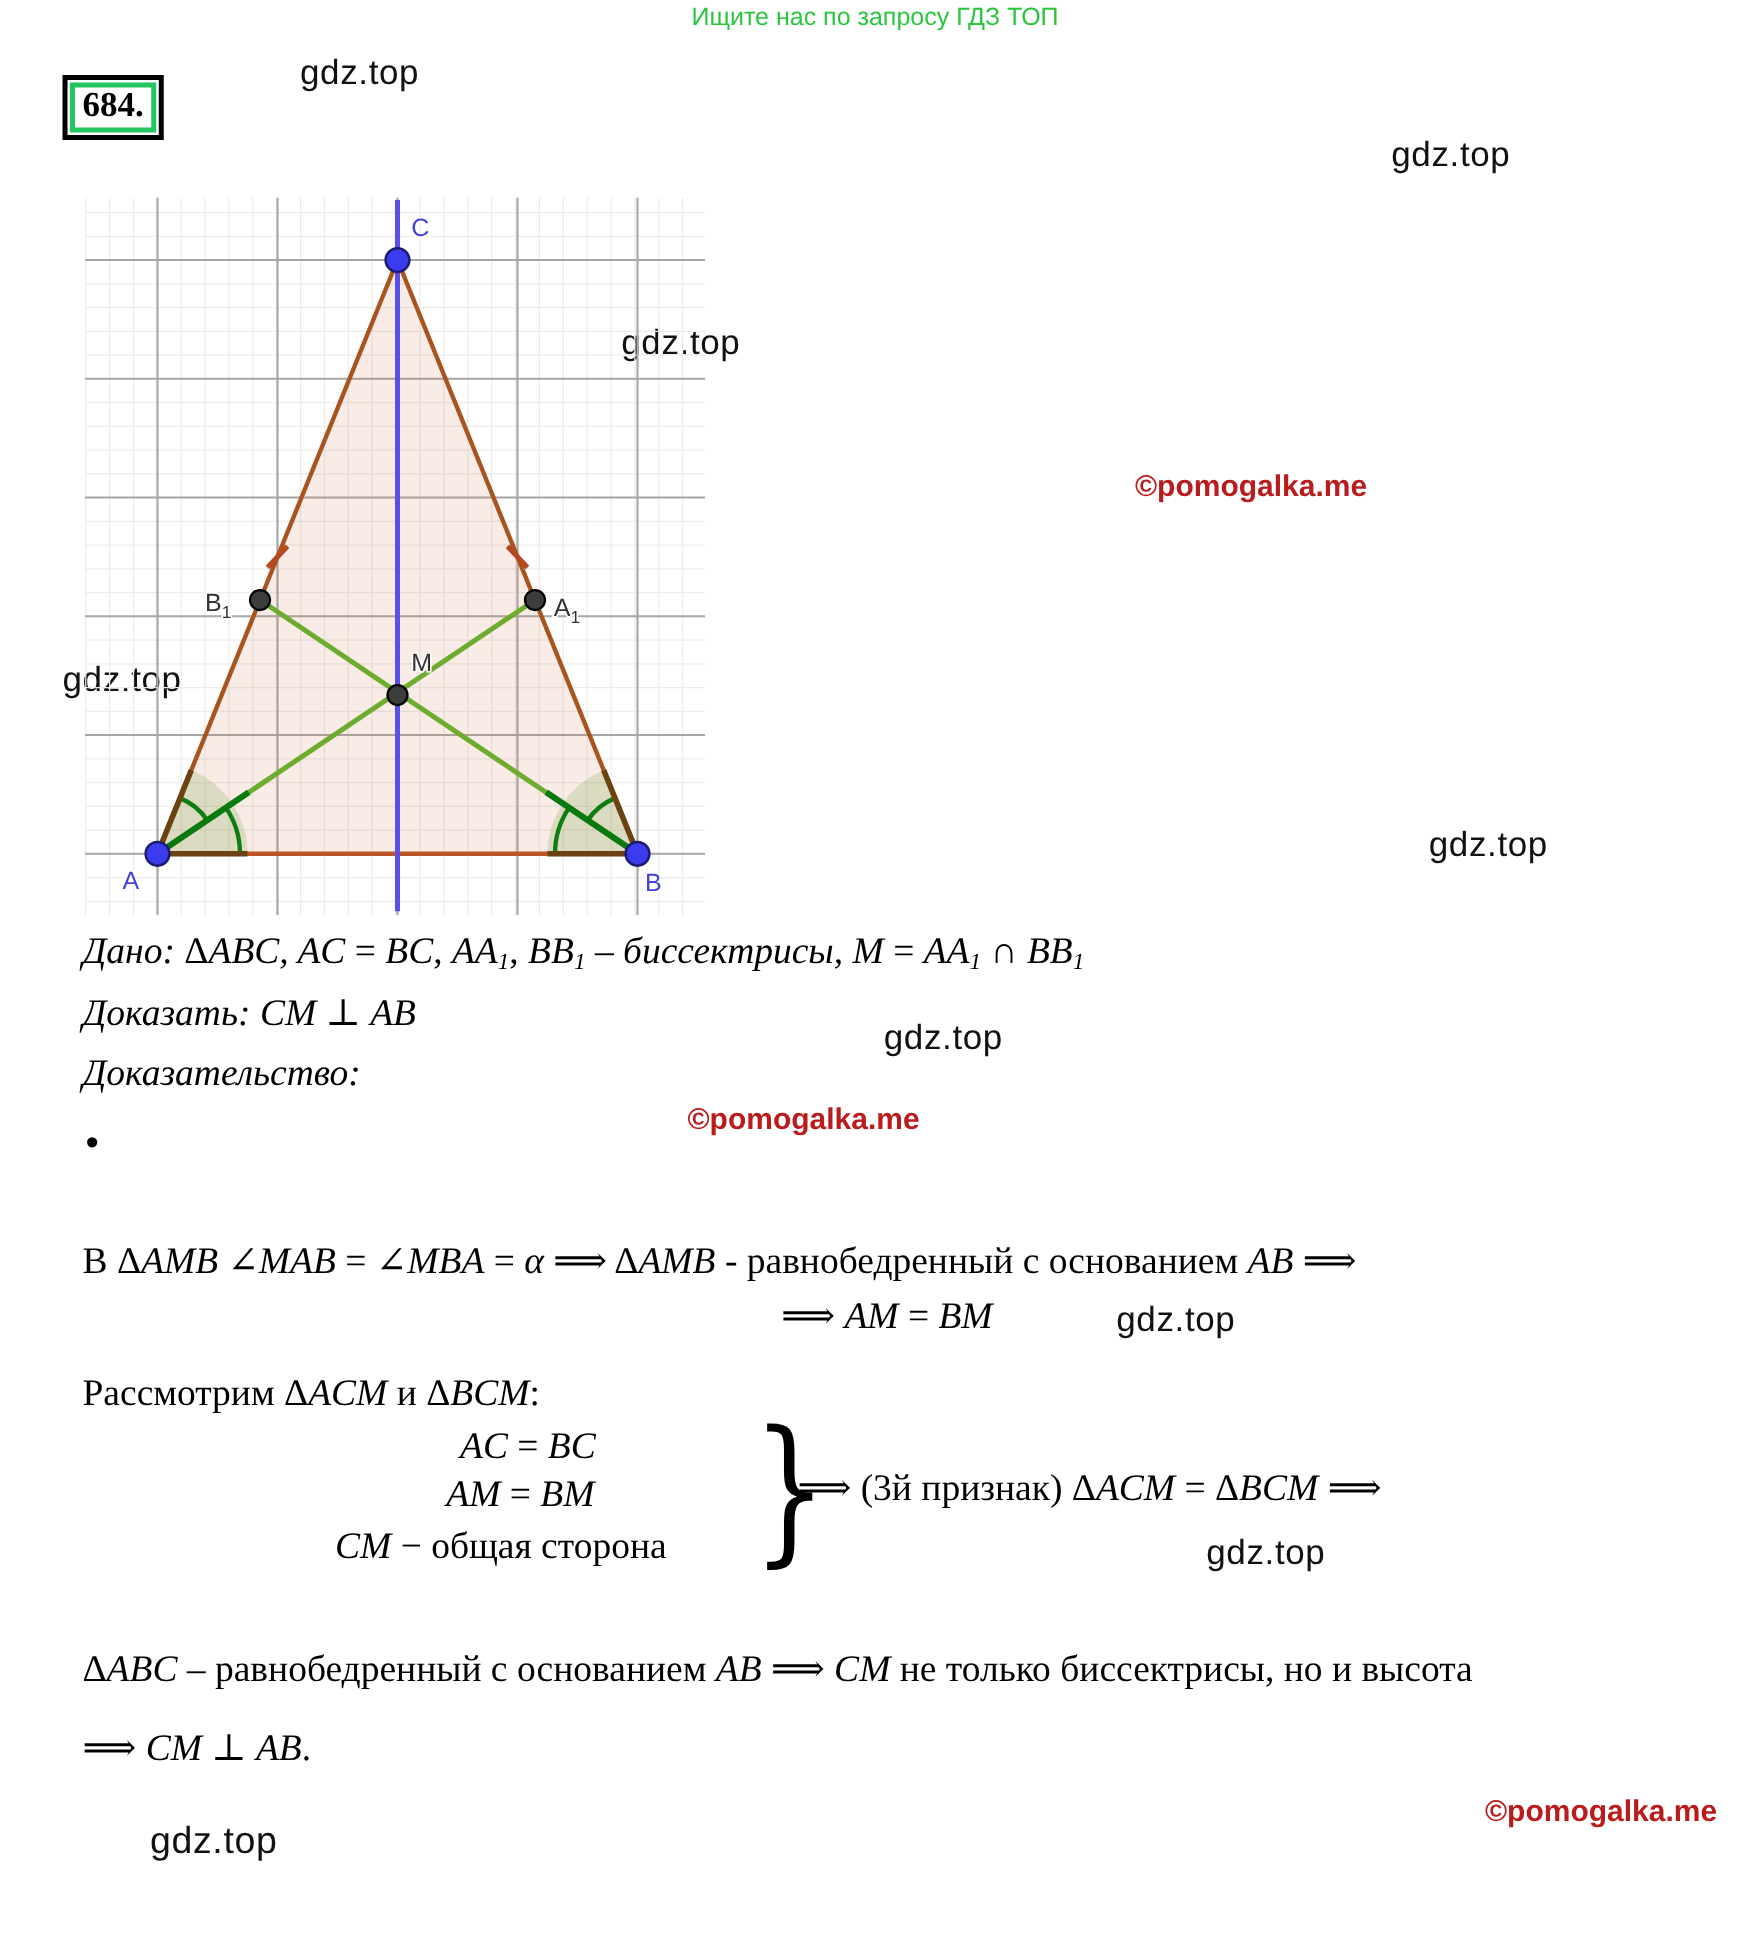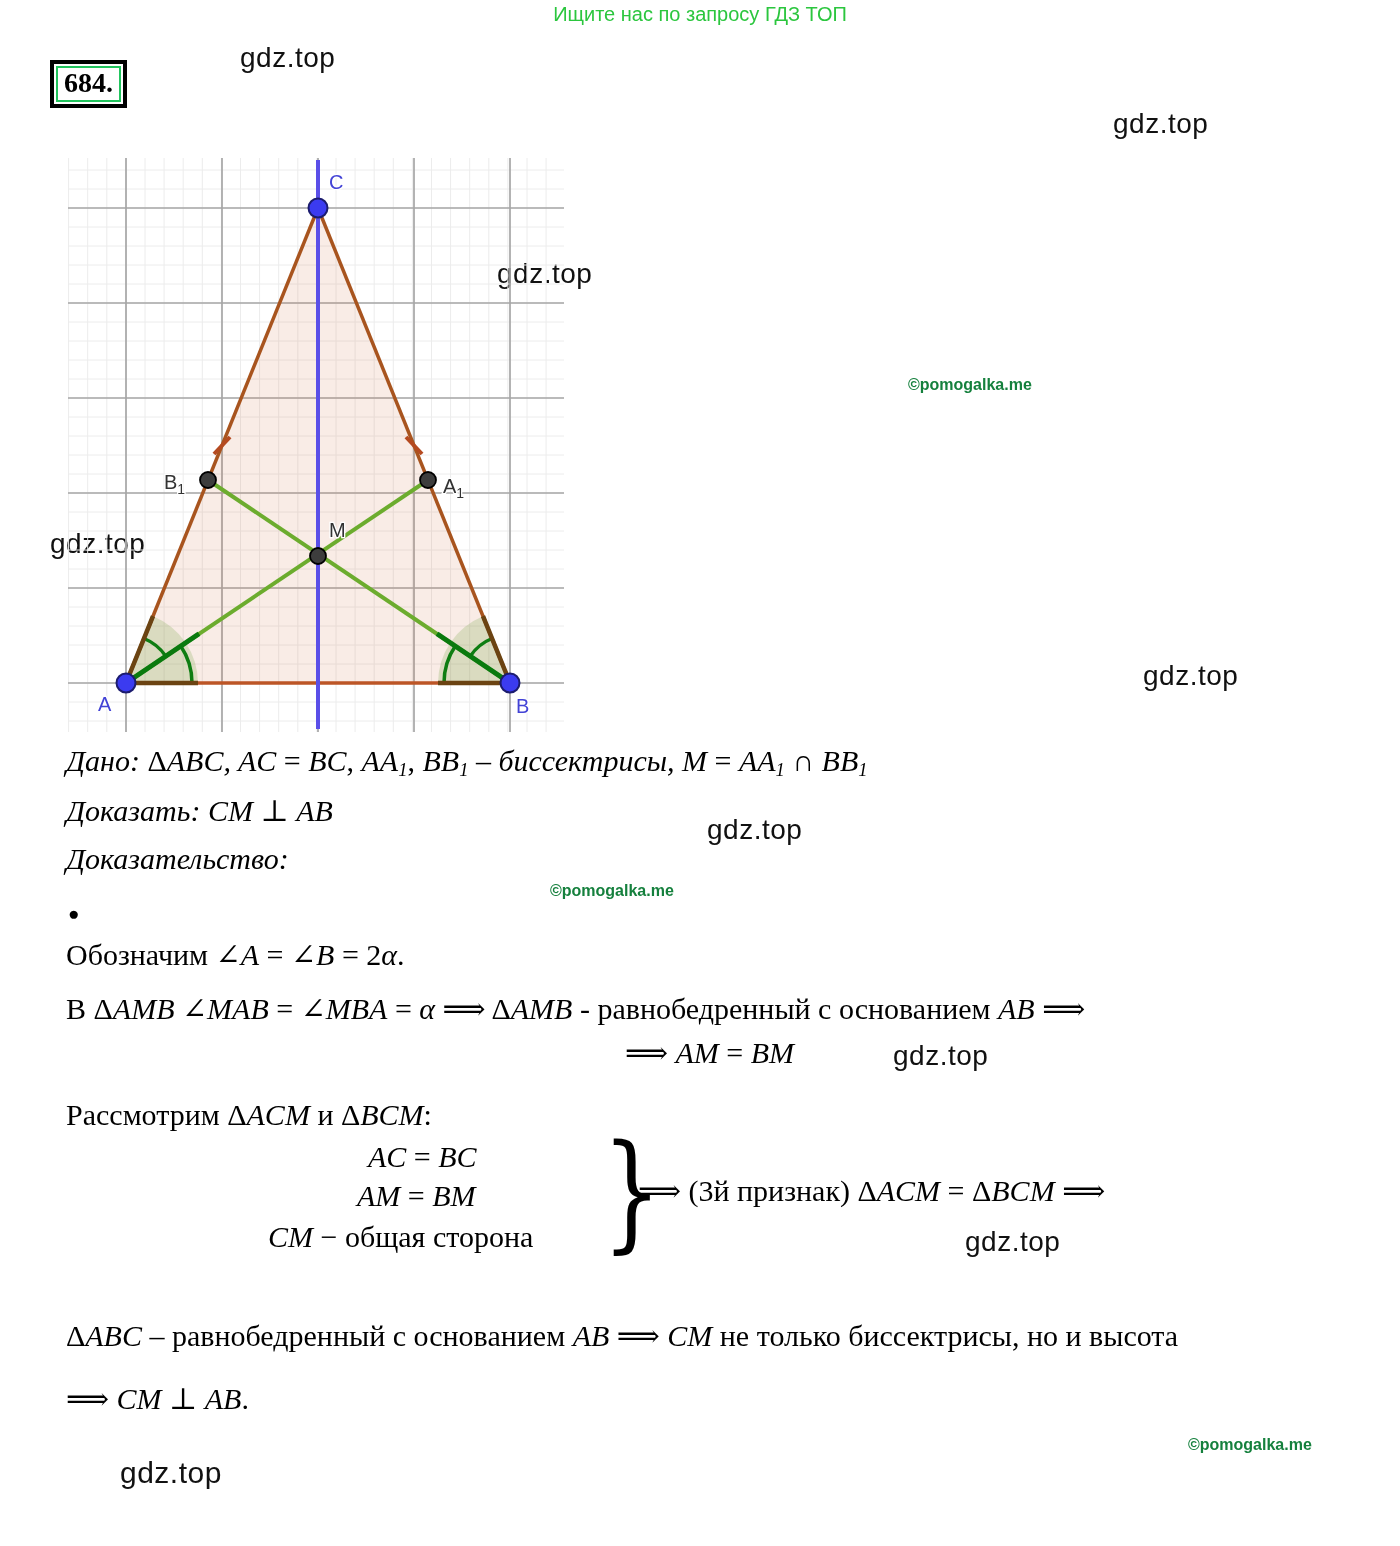--- a/index.html
+++ b/index.html
@@ -1,26 +1,26 @@
 <!DOCTYPE html>
 <html><head>
 <meta charset="utf-8">
 <style>
   html,body{margin:0;padding:0;background:#fff;}
   .page{position:relative;width:1400px;height:1546px;background:#fff;overflow:hidden;
         font-family:"Liberation Serif","DejaVu Serif","DejaVu Sans",serif;color:#000;}
   .promo{position:absolute;top:3px;left:0;width:100%;text-align:center;
          font-family:"Liberation Sans","DejaVu Sans",sans-serif;font-size:20px;}
   .numbox{position:absolute;left:50px;top:60px;border:4px solid #000;padding:2px;background:#fff;}
-  .numbox .inner{border:2px solid #22c55e;padding:0 6px 2px 6px;
+  .numbox .inner{border:4px solid #22c55e;padding:0 6px 2px 6px;
          font-family:"Liberation Serif","DejaVu Serif",serif;font-weight:bold;font-size:28px;line-height:30px;}
   .wm{position:absolute;font-family:"Liberation Sans","DejaVu Sans",sans-serif;
       font-size:28px;color:#111;letter-spacing:.5px;white-space:nowrap;}
   .pm{position:absolute;font-family:"Liberation Sans","DejaVu Sans",sans-serif;
-      font-weight:bold;font-size:16px;color:#15803d;white-space:nowrap;}
+      font-weight:bold;font-size:24px;color:#b91c1c;white-space:nowrap;}
   .tl{position:absolute;font-size:30px;line-height:37px;white-space:nowrap;}
   .tl .it{font-style:italic;}
   .tl .sub{font-size:.62em;vertical-align:-.28em;}
   .tl .sm{font-size:.6em;vertical-align:.12em;}
   .bullet{font-size:19px;}
   .brace{position:absolute;font-size:104px;line-height:104px;font-weight:400;
          transform:scaleY(1.22) scaleX(.9);transform-origin:left top;
          font-family:"DejaVu Serif","Liberation Serif",serif;}
   .footer{position:absolute;top:1515px;left:0;width:100%;text-align:center;
           font-family:"Liberation Sans","DejaVu Sans",sans-serif;font-size:16.5px;}
@@ -151,21 +151,20 @@
       <text x="261" y="31" fill="#4343d6" font-family="&quot;Liberation Sans&quot;,&quot;DejaVu Sans&quot;,sans-serif" font-size="20" stroke="#fff" stroke-width="2.5" paint-order="stroke"><tspan>C</tspan></text>
       <text x="261" y="379" fill="#333333" font-family="&quot;Liberation Sans&quot;,&quot;DejaVu Sans&quot;,sans-serif" font-size="20" stroke="#fff" stroke-width="2.5" paint-order="stroke"><tspan>M</tspan></text>
       <text x="96" y="331" fill="#333333" font-family="&quot;Liberation Sans&quot;,&quot;DejaVu Sans&quot;,sans-serif" font-size="20" stroke="#fff" stroke-width="2.5" paint-order="stroke"><tspan>B</tspan><tspan dy="5" font-size="14">1</tspan></text>
       <text x="375" y="335" fill="#333333" font-family="&quot;Liberation Sans&quot;,&quot;DejaVu Sans&quot;,sans-serif" font-size="20" stroke="#fff" stroke-width="2.5" paint-order="stroke"><tspan>A</tspan><tspan dy="5" font-size="14">1</tspan></text>
     </svg>
 
   <div class="tl" style="left:66px;top:742px"><span class="it">Дано</span><span class="it">: </span><span>Δ</span><span class="it">ABC</span><span class="it">, </span><span class="it">AC</span><span> = </span><span class="it">BC</span><span>, </span><span class="it">AA</span><span class="it sub">1</span><span>, </span><span class="it">BB</span><span class="it sub">1</span><span class="it"> – биссектрисы, </span><span class="it">M</span><span> = </span><span class="it">AA</span><span class="it sub">1</span><span> ∩ </span><span class="it">BB</span><span class="it sub">1</span></div>
   <div class="tl" style="left:66px;top:792px"><span class="it">Доказать</span><span class="it">: </span><span class="it">CM</span><span> ⊥ </span><span class="it">AB</span></div>
   <div class="tl" style="left:66px;top:840px"><span class="it">Доказательство:</span></div>
   <div class="tl bullet" style="left:68px;top:895px"><span>●</span></div>
-  <div class="tl" style="left:66px;top:936px"><span>Обозначим </span><span>∠</span><span class="it">A</span><span> = </span><span>∠</span><span class="it">B</span><span> = 2</span><span class="it">α</span><span>.</span></div>
   <div class="tl" style="left:66px;top:990px"><span>В </span><span>Δ</span><span class="it">AMB</span><span> ∠</span><span class="it">MAB</span><span> = </span><span>∠</span><span class="it">MBA</span><span> = </span><span class="it">α</span><span> ⟹ </span><span>Δ</span><span class="it">AMB</span><span> - равнобедренный с основанием </span><span class="it">AB</span><span> ⟹</span></div>
   <div class="tl" style="left:625px;top:1034px"><span>⟹ </span><span class="it">AM</span><span> = </span><span class="it">BM</span></div>
   <div class="tl" style="left:66px;top:1096px"><span>Рассмотрим </span><span>Δ</span><span class="it">ACM</span><span> и </span><span>Δ</span><span class="it">BCM</span><span>:</span></div>
   <div class="tl" style="left:368px;top:1138px"><span class="it">AC</span><span> = </span><span class="it">BC</span></div>
   <div class="tl" style="left:357px;top:1177px"><span class="it">AM</span><span> = </span><span class="it">BM</span></div>
   <div class="tl" style="left:268px;top:1218px"><span class="it">CM</span><span> − общая сторона</span></div>
   <div class="brace" style="left:602px;top:1128px">}</div>
   <div class="tl" style="left:638px;top:1172px"><span>⟹ (3й признак) </span><span>Δ</span><span class="it">ACM</span><span> = </span><span>Δ</span><span class="it">BCM</span><span> ⟹</span></div>
   <div class="tl" style="left:66px;top:1317px"><span>Δ</span><span class="it">ABC</span><span> – равнобедренный с основанием </span><span class="it">AB</span><span> ⟹ </span><span class="it">CM</span><span> не только биссектрисы, но и высота</span></div>
   <div class="tl" style="left:66px;top:1380px"><span>⟹ </span><span class="it">CM</span><span> ⊥ </span><span class="it">AB</span><span>.</span></div>

